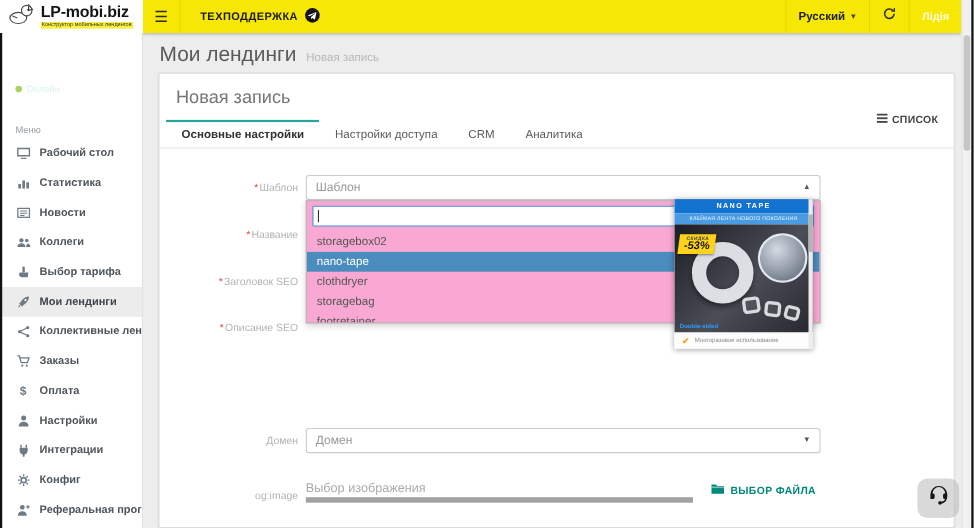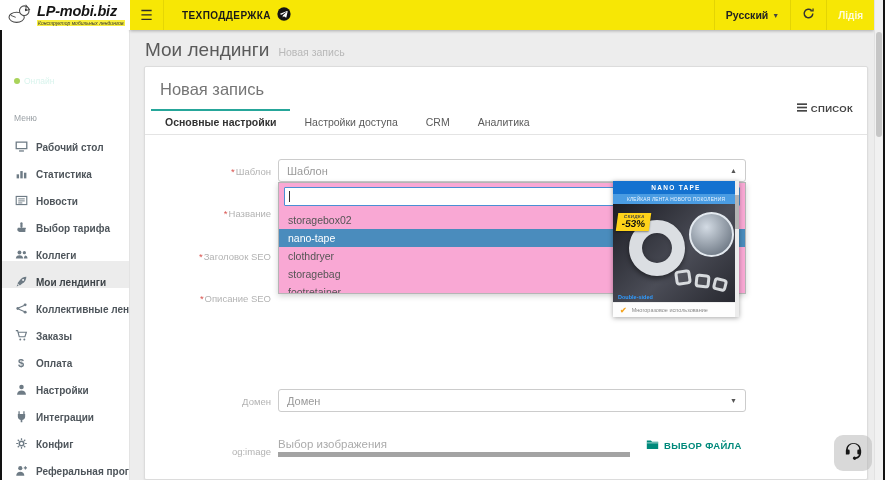--- a/index.html
+++ b/index.html
@@ -3,21 +3,21 @@
 <meta charset="utf-8">
 <style>
   * { box-sizing: border-box; margin: 0; padding: 0; }
   html,body { background:#222; }
   .stage{ position:relative; width:885px; height:480px; background:#fff;
     font-family:"Liberation Sans", sans-serif; overflow:hidden; }
 
   
   .logo-block{ position:absolute; left:0; top:0; width:130px; height:30px; background:#fff;
     display:flex; align-items:center; gap:5px; padding-left:7px; z-index:6; }
-  .logo-text{ display:flex; flex-direction:column;font-style:italic; }
+  .logo-text{ display:flex; flex-direction:column; }
   .logo-title{ font-weight:bold; font-size:14.5px; color:#141414; line-height:1.05; letter-spacing:-0.2px;}
   .logo-tagline{ font-size:5px; color:#333; background:#f9ef3e; padding:0 1px; margin-top:1px; white-space:nowrap;}
   .topbar{ position:absolute; left:130px; top:0; width:744px; height:30px; background:#f7e705;
     display:flex; align-items:center; box-shadow:0 1px 3px rgba(0,0,0,.28); z-index:5;}
   .hamburger{ width:34px; text-align:center; font-size:14px; color:#2b2b2b; border-right:1px solid rgba(0,0,0,.07);
     height:100%; line-height:30px; cursor:pointer;}
   .support-btn{ display:flex; align-items:center; gap:6px; margin-left:18px; font-size:10px;
     font-weight:bold; color:#1a1a1a; letter-spacing:.4px; cursor:pointer;}
   .tb-spacer{ flex:1; }
   .tb-seg{ display:flex; align-items:center; height:100%; padding:0 11px; border-left:1px solid rgba(0,0,0,.08);}
@@ -31,21 +31,21 @@
   .user-panel{ height:74px; position:relative;
     background: linear-gradient(64deg, #00english 0%, transparent 0%),
                 linear-gradient(64deg, #007c67 0 30%, transparent 30%),
                 linear-gradient(244deg, #00c0a2 0 16%, transparent 16%),
                 #00a189; }
   .user-name{ position:absolute; left:12px; top:28px; color:#fff; font-weight:bold; font-size:11.5px;}
   .user-status{ position:absolute; left:12px; top:46px; display:flex; align-items:center; gap:4px;
     font-size:8.5px; color:#d9f4ed;}
   .status-dot{ width:6px; height:6px; border-radius:50%; background:#a9d35a;}
   .menu-label{ font-size:8.5px; color:#9aa0a5; padding:9px 0 3px 12px;}
-  .menu-item{ display:flex; align-items:flex-end; gap:8px; height:27px; padding-left:12px;
+  .menu-item{ display:flex; align-items:center; gap:8px; height:27px; padding-left:12px;
     font-size:10px; font-weight:bold; color:#4e555b; white-space:nowrap; overflow:hidden; cursor:pointer;}
   .menu-item.active{ background:#ececec; color:#3d4348;}
   .micon{ width:14px; min-width:14px; display:flex; justify-content:center; align-items:center;
     color:#6e7b85; font-size:11px; font-weight:bold;}
   .micon svg{ width:13px; height:13px; }
 
   
   .main{ position:absolute; left:130px; top:30px; width:744px; height:450px; background:#ededed;}
   .page-head{ position:absolute; left:15px; top:9px; display:flex; align-items:baseline; gap:9px;}
   .page-title{ font-size:19px; color:#5a5a5a; font-weight:normal;}
@@ -211,36 +211,36 @@
           <svg viewBox="0 0 16 16">
             <rect x="1.5" y="3" width="13" height="10" fill="none" stroke="#6e7b85" stroke-width="1.4"></rect>
             <path d="M4 6h8M4 8.5h8M4 11h5" stroke="#6e7b85" stroke-width="1.2"></path>
           </svg>
         </span>
       <span>Новости</span>
     </div>
     <div class="menu-item">
       <span class="micon">
           <svg viewBox="0 0 16 16" fill="#6e7b85">
-            <rect x="6.6" y="1.5" width="2.7" height="7" rx="1.3"></rect>
-            <path d="M3.6 8.3h9.3c.9 0 .9 1.3 0 1.3l-.2 3.9H5.6c-1.8 0-3-2.1-2.8-3.2z"></path>
-          </svg>
-        </span>
-      <span>Выбор тарифа</span>
-    </div>
-    <div class="menu-item">
-      <span class="micon">
-          <svg viewBox="0 0 16 16" fill="#6e7b85">
             <circle cx="5.5" cy="5.5" r="2.4"></circle>
             <path d="M1 13c0-2.8 2-4.2 4.5-4.2S10 10.2 10 13z"></path>
             <circle cx="11.5" cy="5.8" r="2"></circle>
             <path d="M10.8 13c.1-2.2 1.1-3.5 2.3-3.8 1.4.4 2.3 1.7 2.3 3.8z"></path>
           </svg>
         </span>
       <span>Коллеги</span>
+    </div>
+    <div class="menu-item">
+      <span class="micon">
+          <svg viewBox="0 0 16 16" fill="#6e7b85">
+            <rect x="6.6" y="1.5" width="2.7" height="7" rx="1.3"></rect>
+            <path d="M3.6 8.3h9.3c.9 0 .9 1.3 0 1.3l-.2 3.9H5.6c-1.8 0-3-2.1-2.8-3.2z"></path>
+          </svg>
+        </span>
+      <span>Выбор тарифа</span>
     </div>
     <div class="menu-item active">
       <span class="micon">
           <svg viewBox="0 0 16 16" fill="#6e7b85">
             <path d="M14 2c-3.5 0-6.8 2-8.6 5L3 10l3 3 3-2.4C12 8.8 14 5.5 14 2z"></path>
             <circle cx="10" cy="6" r="1.2" fill="#fff"></circle>
             <path d="M2 14l2.6-1-1.6-1.6z"></path>
           </svg>
         </span>
       <span>Мои лендинги</span>

